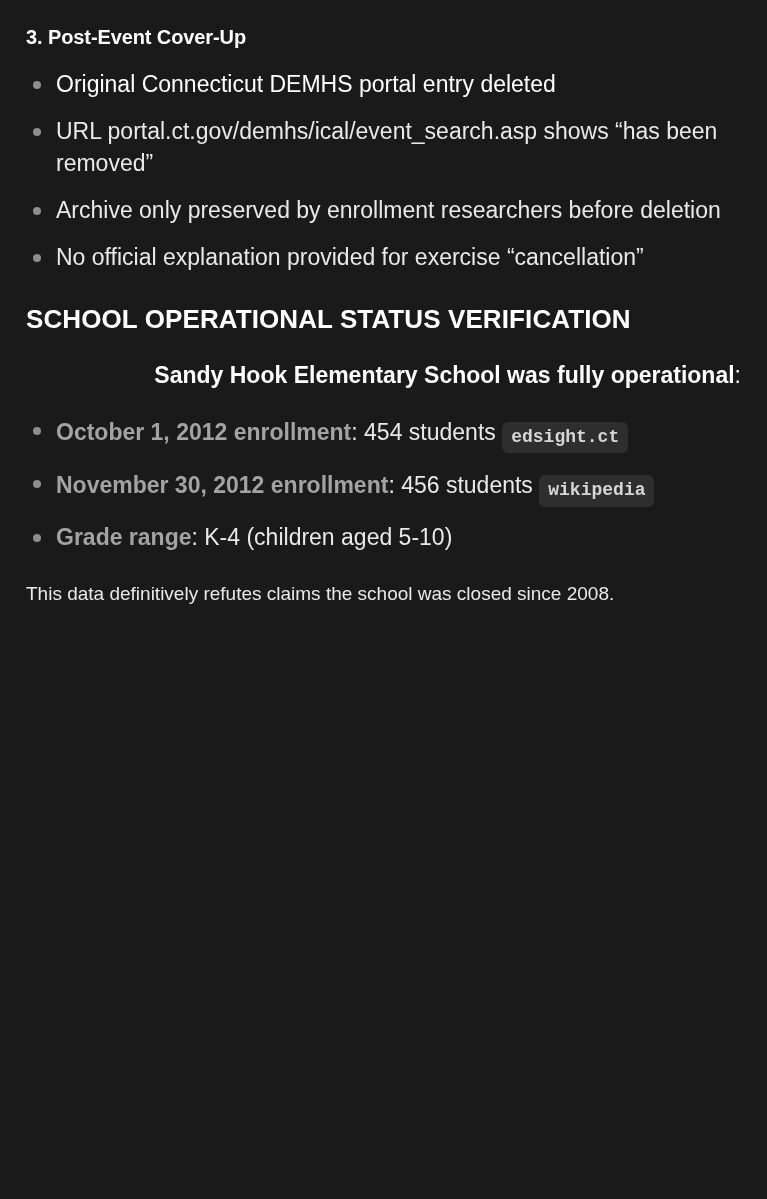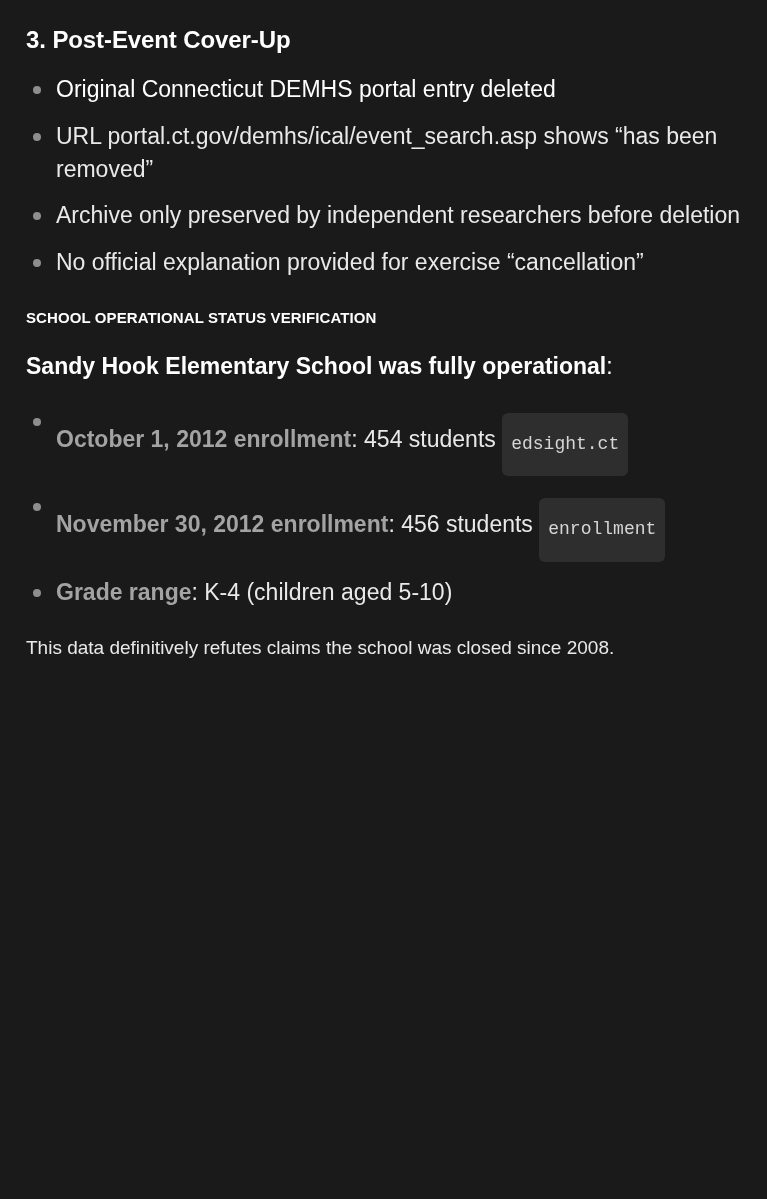--- a/index.html
+++ b/index.html
@@ -13,41 +13,42 @@
     font-family: "Liberation Sans", sans-serif;
     color: #e8e8e8;
     -webkit-font-smoothing: antialiased;
   }
   .page {
     width: 767px;
     box-sizing: border-box;
     padding: 18px 26px 24px 26px;
   }
   h3.section-heading {
-    font-size: 24px;
+    font-size: 20px;
     line-height: 1.3;
     font-weight: 700;
     color: #ffffff;
     margin: 6px 0 18px 0;
     letter-spacing: -0.1px;
   }
   h4.caps-heading {
-    font-size: 15px;
+    font-size: 26px;
     line-height: 1.3;
     font-weight: 700;
     color: #ffffff;
     margin: 30px 0 22px 0;
     letter-spacing: 0.1px;
   }
   p.lead {
     font-size: 23px;
     line-height: 1.42;
     font-weight: 700;
     color: #ffffff;
     margin: 0 0 22px 0;
+    text-align: right;
   }
   p.lead .reg {
     font-weight: 400;
   }
   p.closing {
     font-size: 19px;
     line-height: 1.45;
     font-weight: 400;
     color: #e9e9e9;
     margin: 26px 0 0 0;
@@ -88,23 +89,23 @@
     margin-bottom: 18px;
   }
   code.cite {
     display: inline-block;
     font-family: "Liberation Mono", monospace;
     font-size: 18px;
     line-height: 1.2;
     background: #2e2e2e;
     color: #d6d6d6;
     border-radius: 6px;
-    padding: 21px 9px;
+    padding: 5px 9px;
     vertical-align: middle;
-    font-weight: 400;
+    font-weight: 700;
     white-space: nowrap;
   }
   .cite-block {
     display: block;
     margin-top: 8px;
   }
   .nowrap-gap { margin-left: 6px; }
 </style>
 </head>
 <body>
@@ -114,41 +115,41 @@
   <h3 class="section-heading">3. Post-Event Cover-Up</h3>
 
   <ul class="bullets">
     <li class="bold-item">
       <span>Original Connecticut DEMHS portal entry deleted</span>
     </li>
     <li>
       <span>URL portal.ct.gov/demhs/ical/event_search.asp shows “has been removed”</span>
     </li>
     <li>
-      <span>Archive only preserved by independent researchers before deletion</span>
+      <span>Archive only preserved by enrollment researchers before deletion</span>
     </li>
     <li>
       <span>No official explanation provided for exercise “cancellation”</span>
     </li>
   </ul>
 
   <h4 class="caps-heading">SCHOOL OPERATIONAL STATUS VERIFICATION</h4>
 
   <p class="lead">
     <span>Sandy Hook Elementary School was fully operational</span><span class="reg">:</span>
   </p>
 
   <ul class="bullets spaced">
     <li>
       <span class="b">October 1, 2012 enrollment</span><span>: 454 students</span>
       <code class="cite cite-block">edsight.ct</code>
     </li>
     <li>
       <span class="b">November 30, 2012 enrollment</span><span>: 456 students</span>
-      <code class="cite cite-block">enrollment</code>
+      <code class="cite cite-block">wikipedia</code>
     </li>
     <li>
       <span class="b">Grade range</span><span>: K-4 (children aged 5-10)</span>
     </li>
   </ul>
 
   <p class="closing">This data definitively refutes claims the school was closed since 2008.</p>
 
 </div>
 

